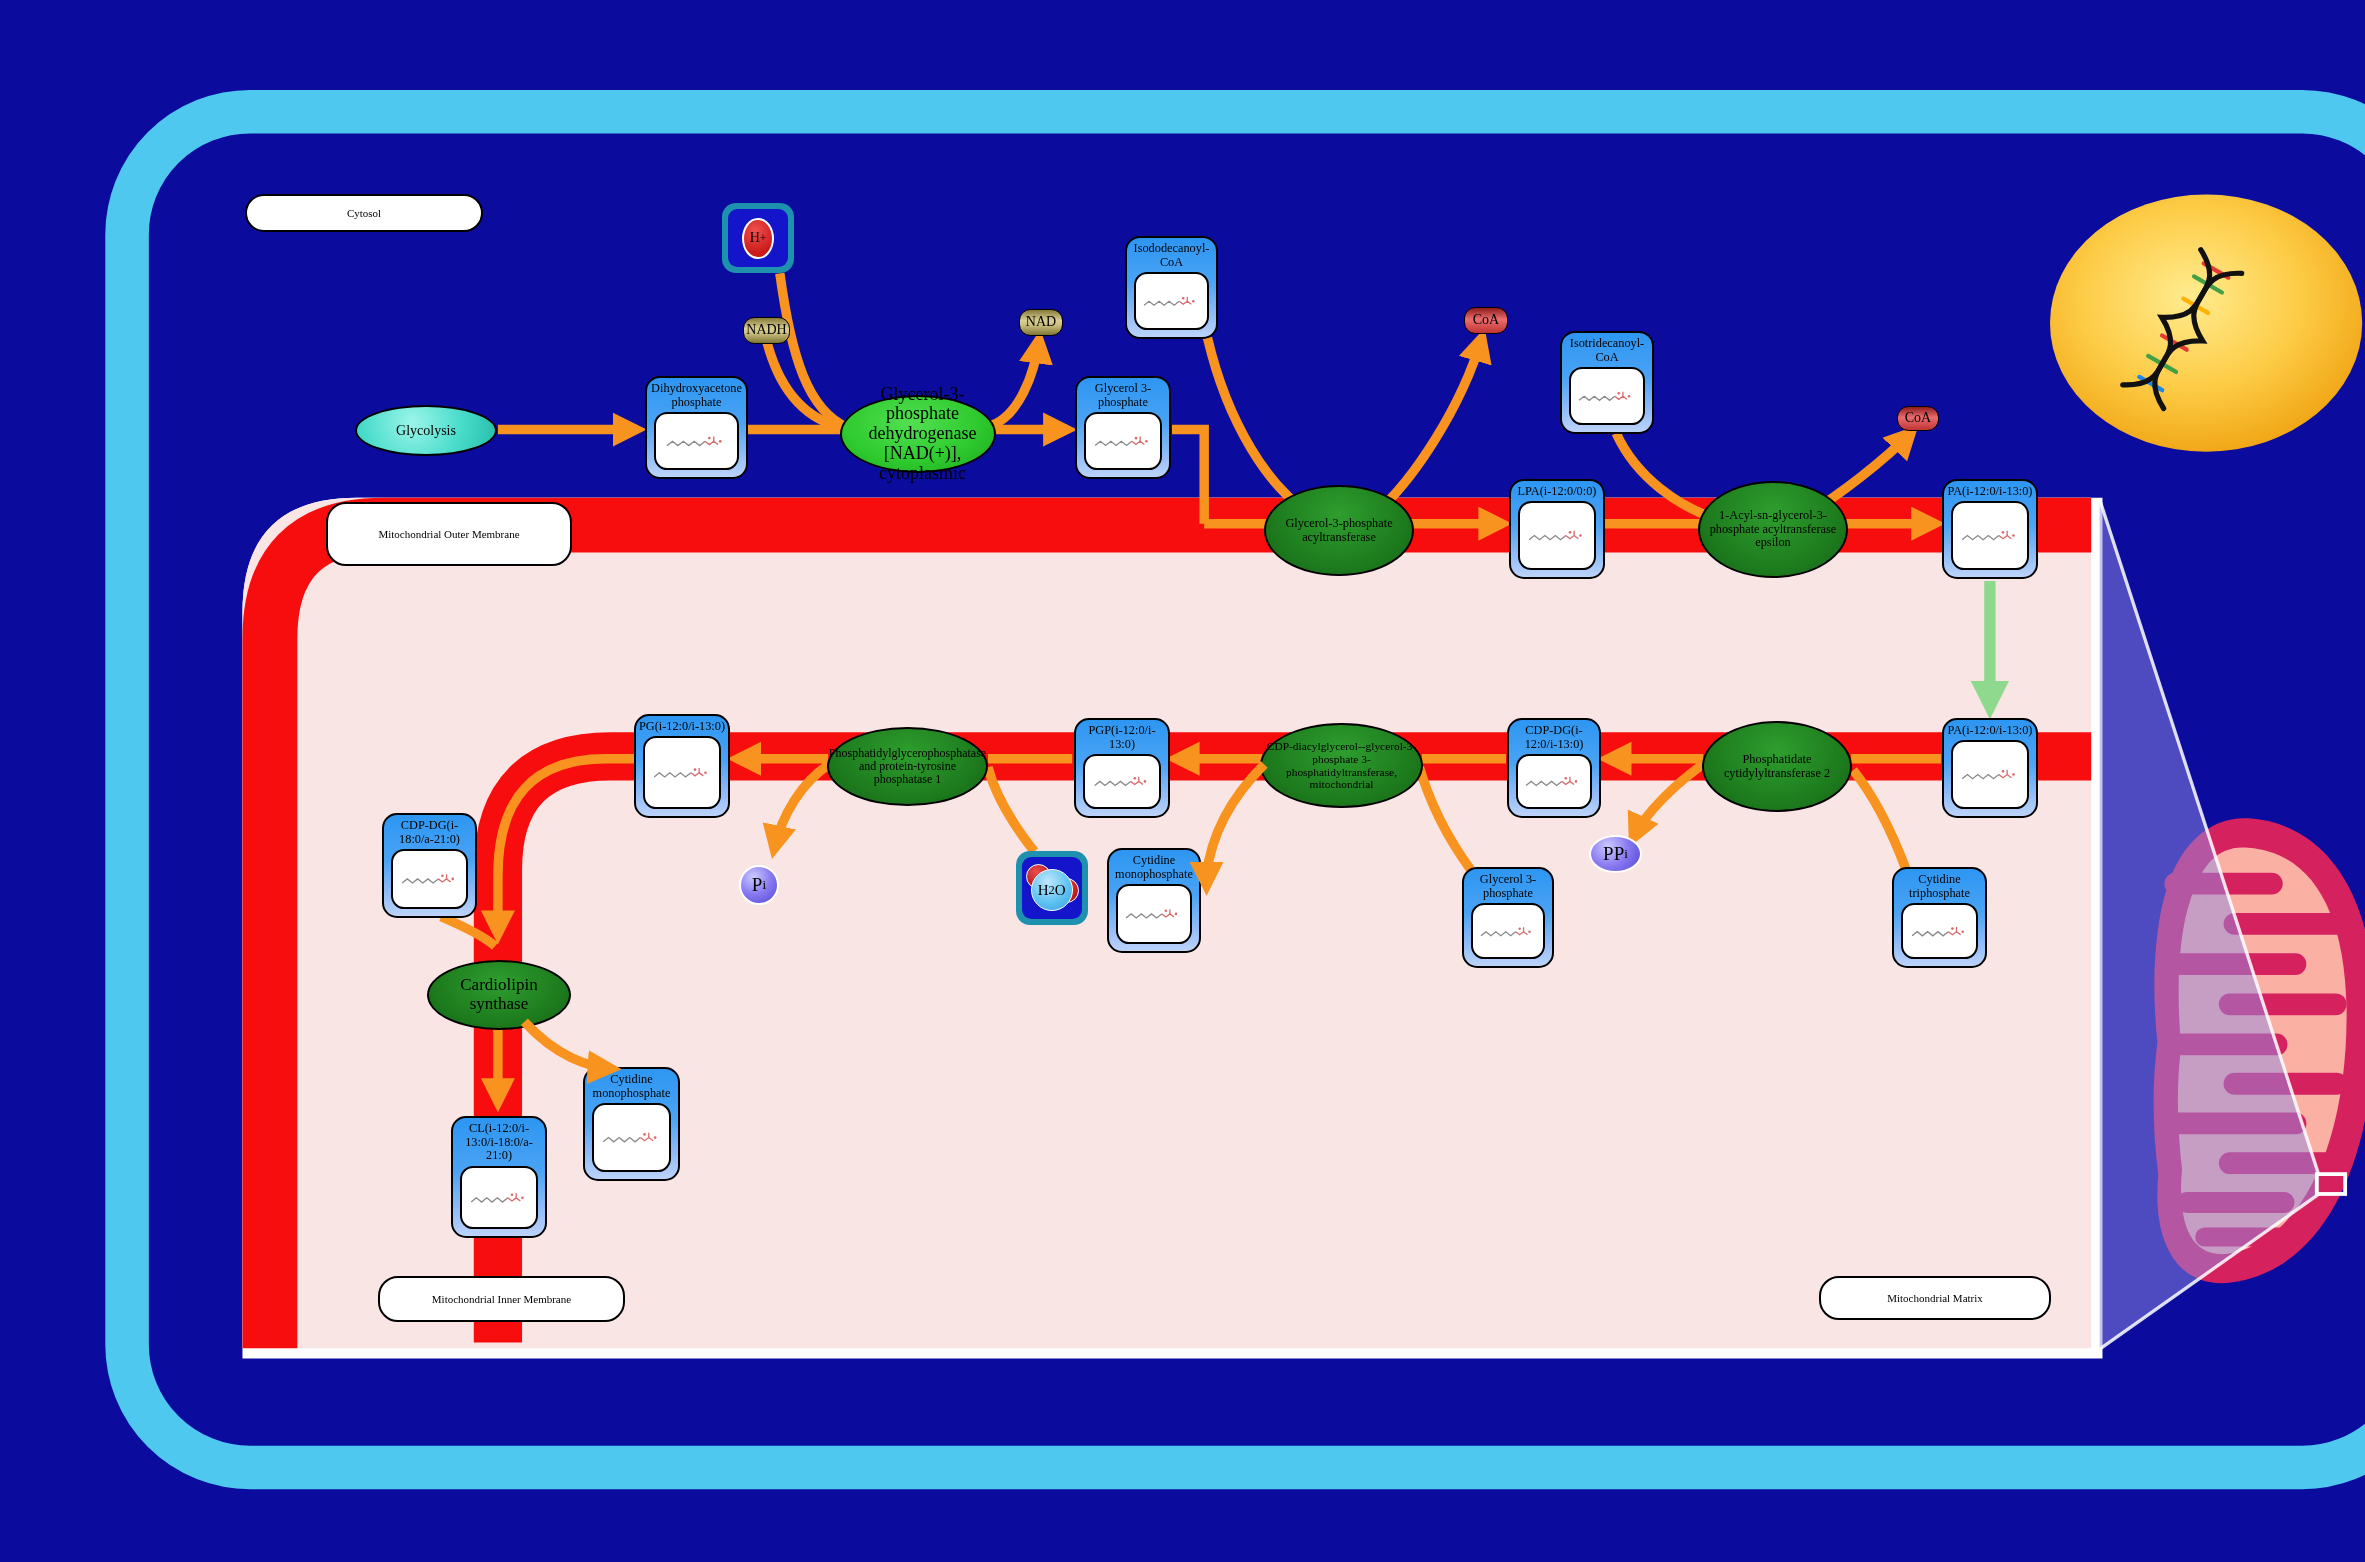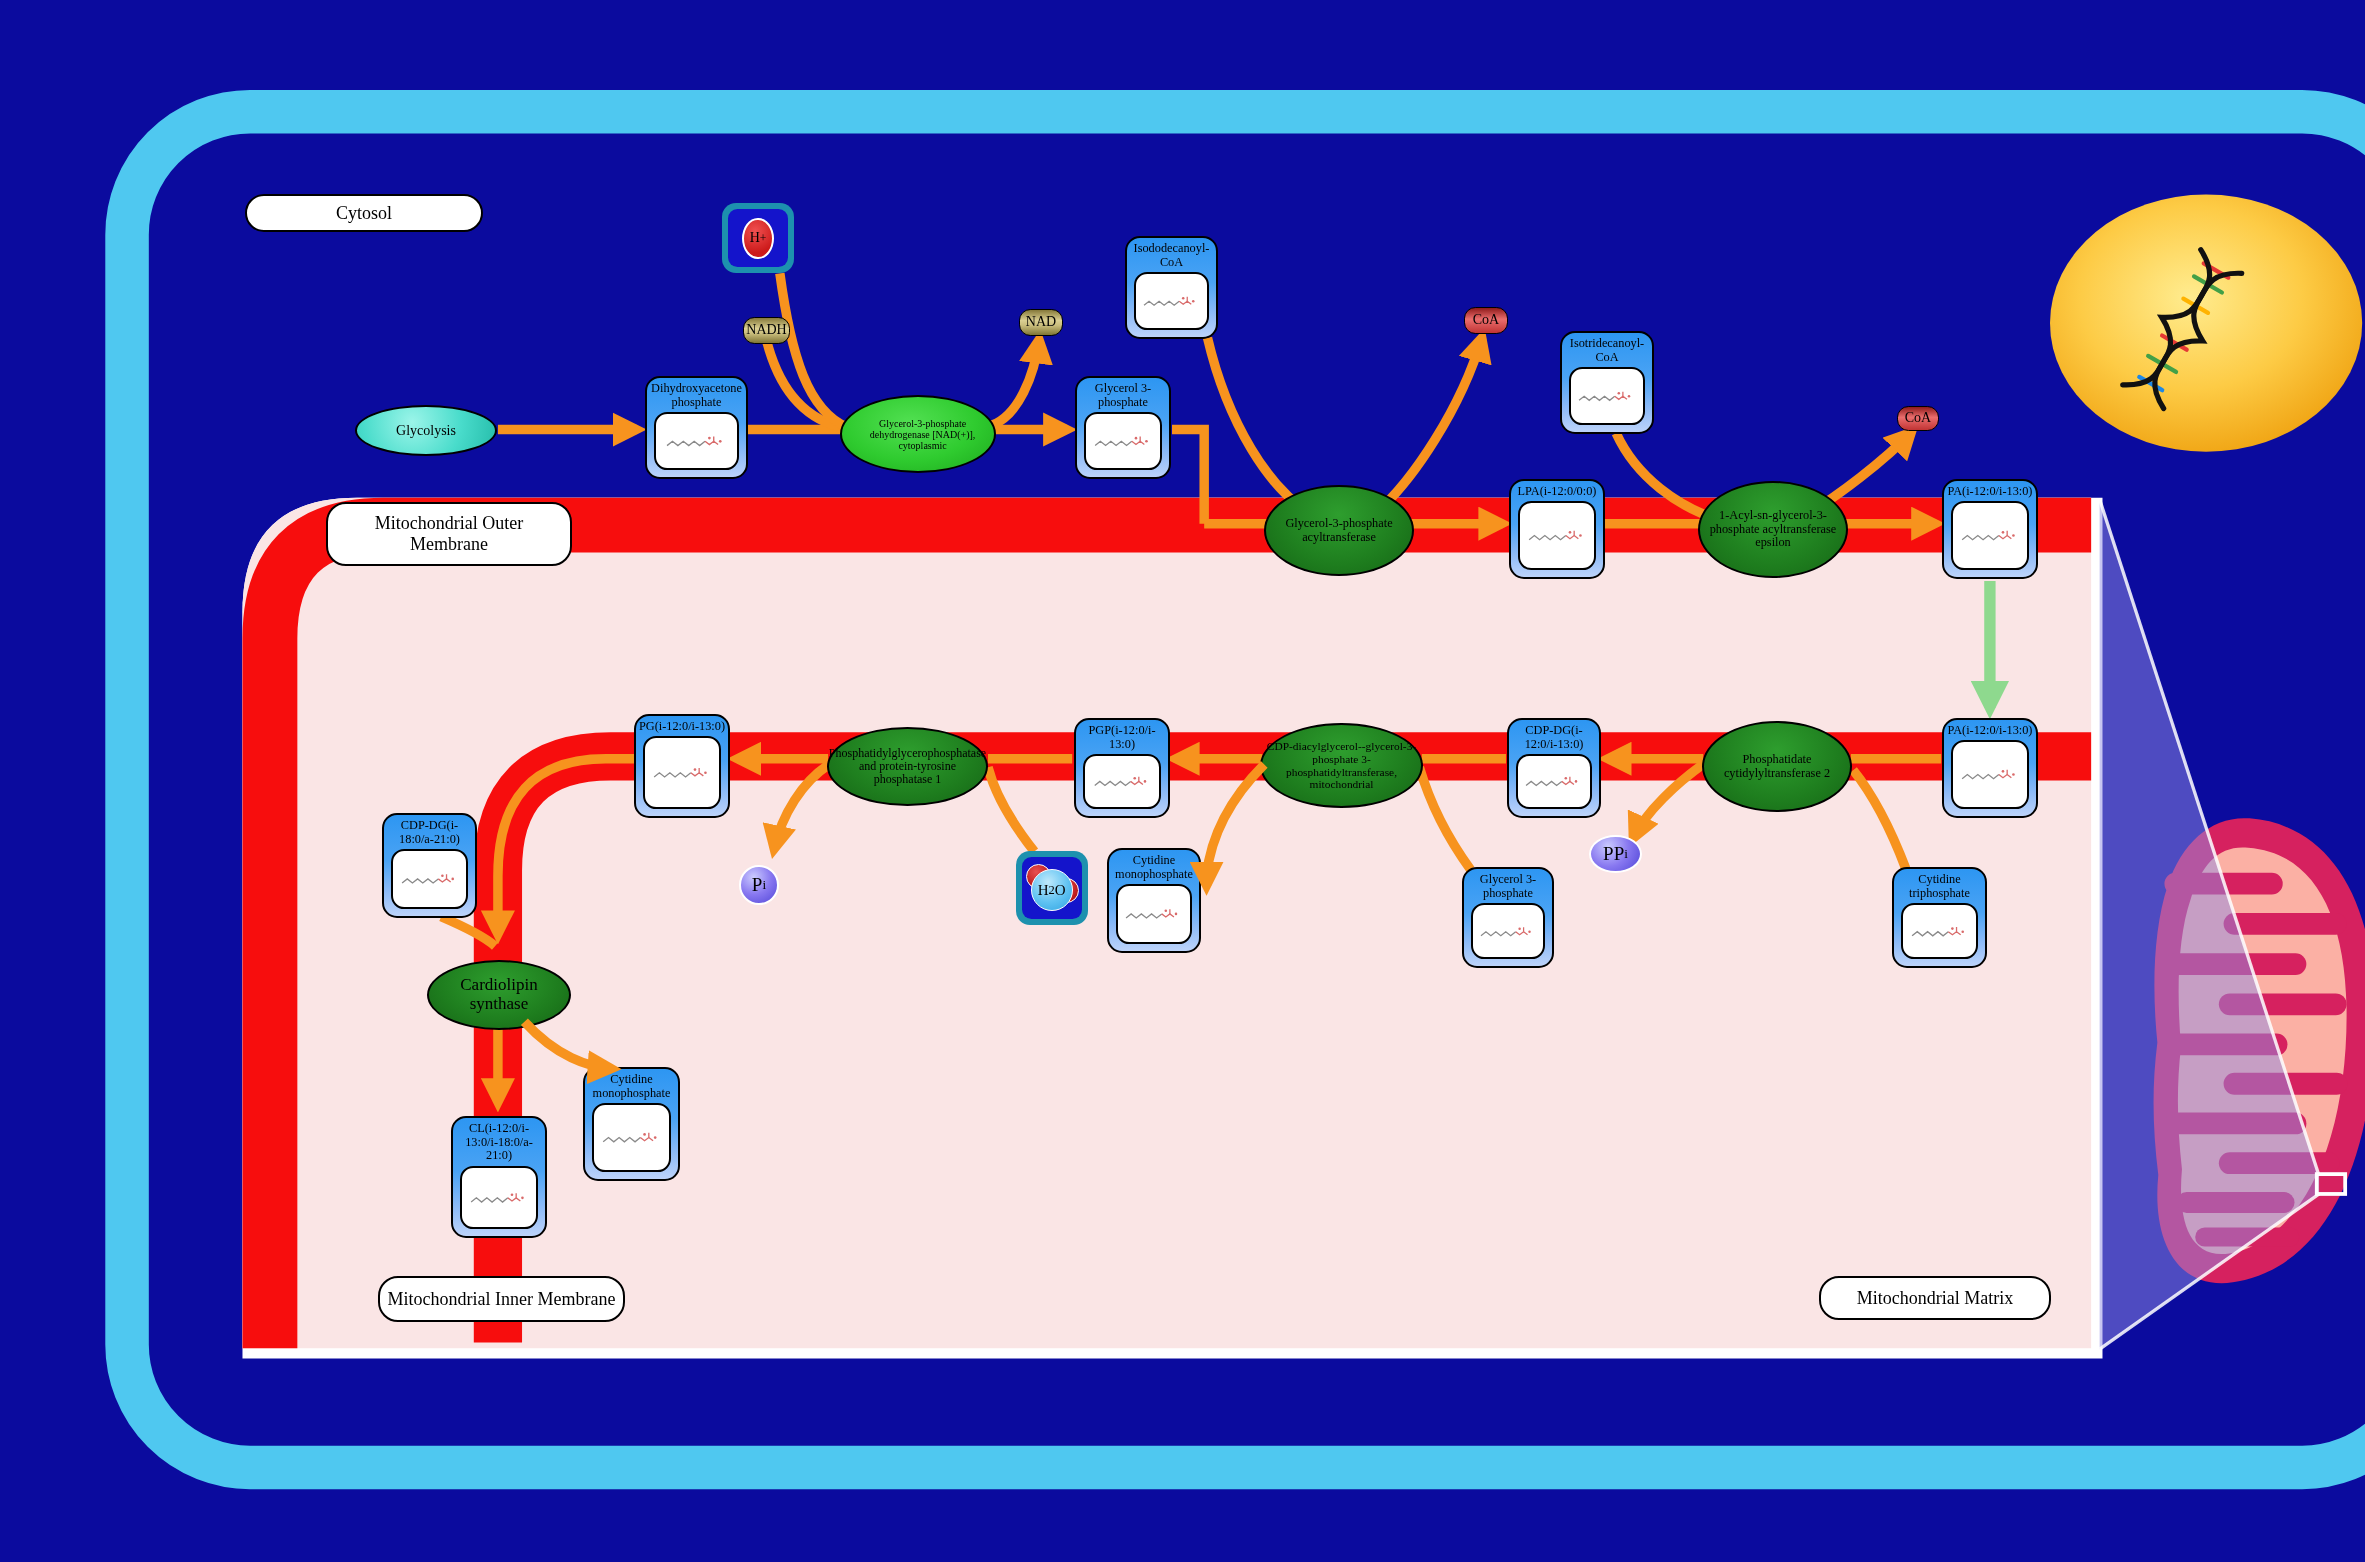--- a/index.html
+++ b/index.html
@@ -4,21 +4,21 @@
 <style>
   html,body{margin:0;padding:0;background:#0B0B9E;}
   #stage{position:relative;width:2555px;height:1562px;overflow:hidden;
          font-family:"Liberation Serif","DejaVu Serif",serif;color:#000;}
   #base,#overlay{position:absolute;left:0;top:0;}
   #overlay{pointer-events:none;}
   .abs{position:absolute;box-sizing:border-box;}
   
   .clabel{background:#fff;border:2.8px solid #000;border-radius:20px;
           display:flex;align-items:center;justify-content:center;text-align:center;
-          font-size:18px;line-height:1.15;padding:1.9px 6.6px;}
+          font-size:11px;line-height:1.15;padding:1.9px 6.6px;}
   
   .proc{border-radius:50%;border:2.4px solid #000;display:flex;align-items:center;justify-content:center;
         background:radial-gradient(circle at 40% 32%,#9BF5E9 0%,#49DCCB 55%,#25BCAA 100%);
         font-size:14px;text-align:center;}
   
   .met{border:2.8px solid #000;border-radius:15px;display:flex;flex-direction:column;
        background:linear-gradient(180deg,#2D96F2 0%,#4AA3F4 45%,#8CBAF7 75%,#BCD3FA 100%);}
   .met-title{font-size:12.3px;line-height:1.12;text-align:center;padding:3.8px 2.8px 0.9px 2.8px;}
   .met-body{flex:1;margin:1.9px 6.6px 6.6px 6.6px;background:#fff;border:2.4px solid #000;border-radius:13.2px;
             display:flex;align-items:center;justify-content:center;overflow:hidden;}
@@ -362,21 +362,21 @@
       <svg class="struct" viewBox="0 0 120 60" preserveAspectRatio="xMidYMid meet">
         <polyline points="6,38 16,30 26,38 36,30 46,38 56,30 66,38 76,30" fill="none" stroke="#8a8a8a" stroke-width="2.5"></polyline>
         <polyline points="76,30 84,36 92,30 100,36" fill="none" stroke="#d96a6a" stroke-width="2.5"></polyline>
         <line x1="92" y1="30" x2="92" y2="21" stroke="#d96a6a" stroke-width="2.5"></line>
         <circle cx="84" cy="24" r="2.5" fill="#d96a6a"></circle>
         <circle cx="104" cy="30" r="2.5" fill="#d96a6a"></circle>
       </svg>
     </div>
   </div>
     <div class="abs enz bright" style="left: 840px; top: 395px; width: 156px; height: 78px;">
-    <span class="enz-label" style="font-size: 10px; padding-left: 11px;">Glycerol-3-phosphate dehydrogenase [NAD(+)], cytoplasmic</span>
+    <span class="enz-label" style="font-size: 18px; padding-left: 11px;">Glycerol-3-phosphate dehydrogenase [NAD(+)], cytoplasmic</span>
   </div>
     <div class="abs enz" style="left: 1264px; top: 485px; width: 150px; height: 91px;">
     <span class="enz-label" style="font-size: 12.3px;">Glycerol-3-phosphate acyltransferase</span>
   </div>
     <div class="abs enz" style="left: 1698px; top: 481px; width: 150px; height: 97px;">
     <span class="enz-label" style="font-size: 12.3px;">1-Acyl-sn-glycerol-3-phosphate acyltransferase epsilon</span>
   </div>
     <div class="abs enz" style="left: 1702px; top: 721px; width: 150px; height: 91px;">
     <span class="enz-label" style="font-size: 12.3px;">Phosphatidate cytidylyltransferase 2</span>
   </div>

